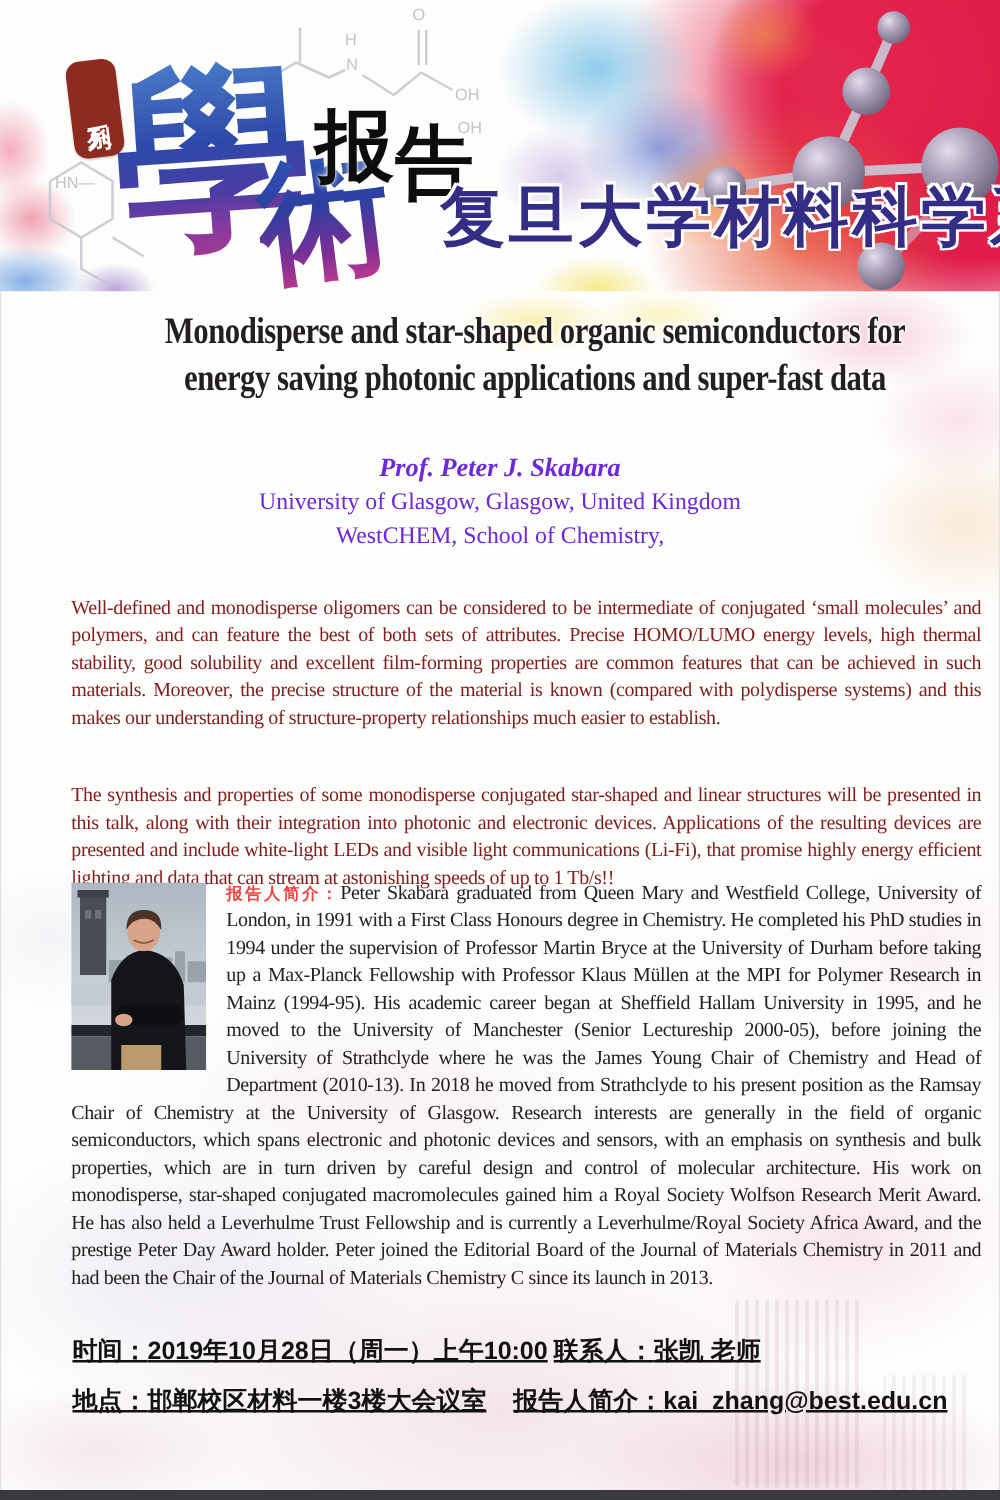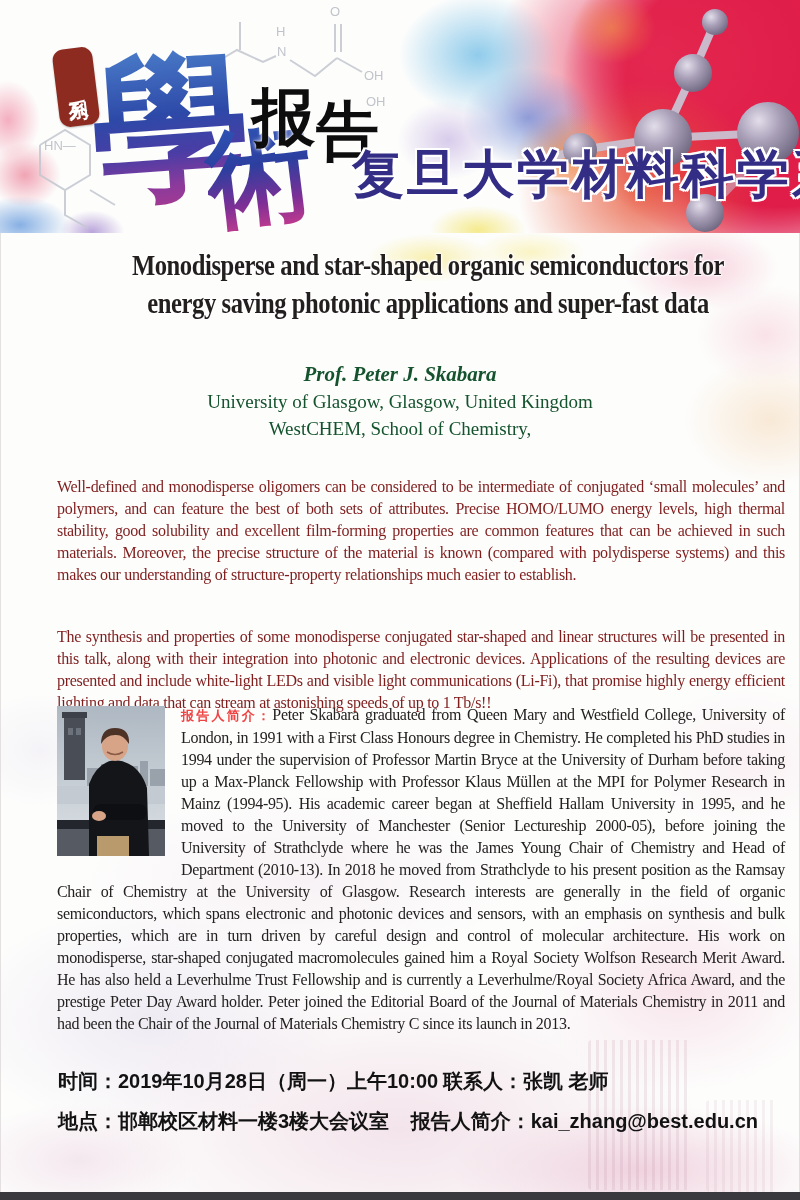--- a/index.html
+++ b/index.html
@@ -92,40 +92,40 @@
     white-space:nowrap;
   }
 
   
   .title-block{position:absolute;top:246px;left:0;width:800px;z-index:2;text-align:center;margin-left:28px;}
   .title-line{
     font-weight:700;font-size:30px;line-height:38px;color:#241f1f;letter-spacing:-0.5px;
     transform:scaleX(.82);transform-origin:50% 50%;white-space:nowrap;
     text-shadow:0 0 4px #fff,0 0 4px #fff,1px 1px 0 rgba(255,255,255,.85),-1px -1px 0 rgba(255,255,255,.85);
   }
-  .speaker-block{position:absolute;top:360px;left:0;width:800px;z-index:2;text-align:center;color:#14532d;}
+  .speaker-block{position:absolute;top:360px;left:0;width:800px;z-index:2;text-align:center;color:#6d28d9;}
   .speaker-name{font-size:21px;font-weight:700;font-style:italic;line-height:28px;}
   .speaker-affil{font-size:19px;line-height:27px;}
 
   
   .abstract{position:absolute;left:57px;width:728px;z-index:2;
     font-size:16px;line-height:22px;letter-spacing:-0.3px;
     text-align:justify;color:#7f1d1d;}
   .abstract.p1{top:460px;}
   .abstract.p2{top:603px;margin-top:23px;}
 
   
   .bio{position:absolute;left:57px;top:704px;width:728px;z-index:2;
     font-size:16px;line-height:22px;letter-spacing:-0.3px;text-align:justify;color:#242121;}
   .bio-photo{float:left;width:108px;height:150px;margin:2px 16px 6px 0;display:block;}
   .bio-label{font-family:Liberation Sans, sans-serif;font-weight:900;font-size:13px;color:#ef4444;letter-spacing:0;}
 
   
   .footer{position:absolute;left:58px;top:1068px;width:700px;z-index:2;
-    font-family:"Liberation Sans",sans-serif;font-weight:700;color:#121212;font-size:20px;}
+    font-family:"Liberation Sans",sans-serif;font-weight:700;color:#121212;font-size:20px;text-decoration:underline;}
   .footer-row{display:flex;margin-bottom:14px;line-height:26px;}
   .footer-col1{width:385px;white-space:nowrap;}
   .footer-col2{white-space:nowrap;}
 
   .bottom-bar{position:absolute;left:0;bottom:0;width:800px;height:8px;background:#3a3a3e;z-index:4;}
 
   .faint-sketch text{font-family:"Liberation Sans",sans-serif;fill:#b6bac2;}
 </style>
 </head>
 <body>

